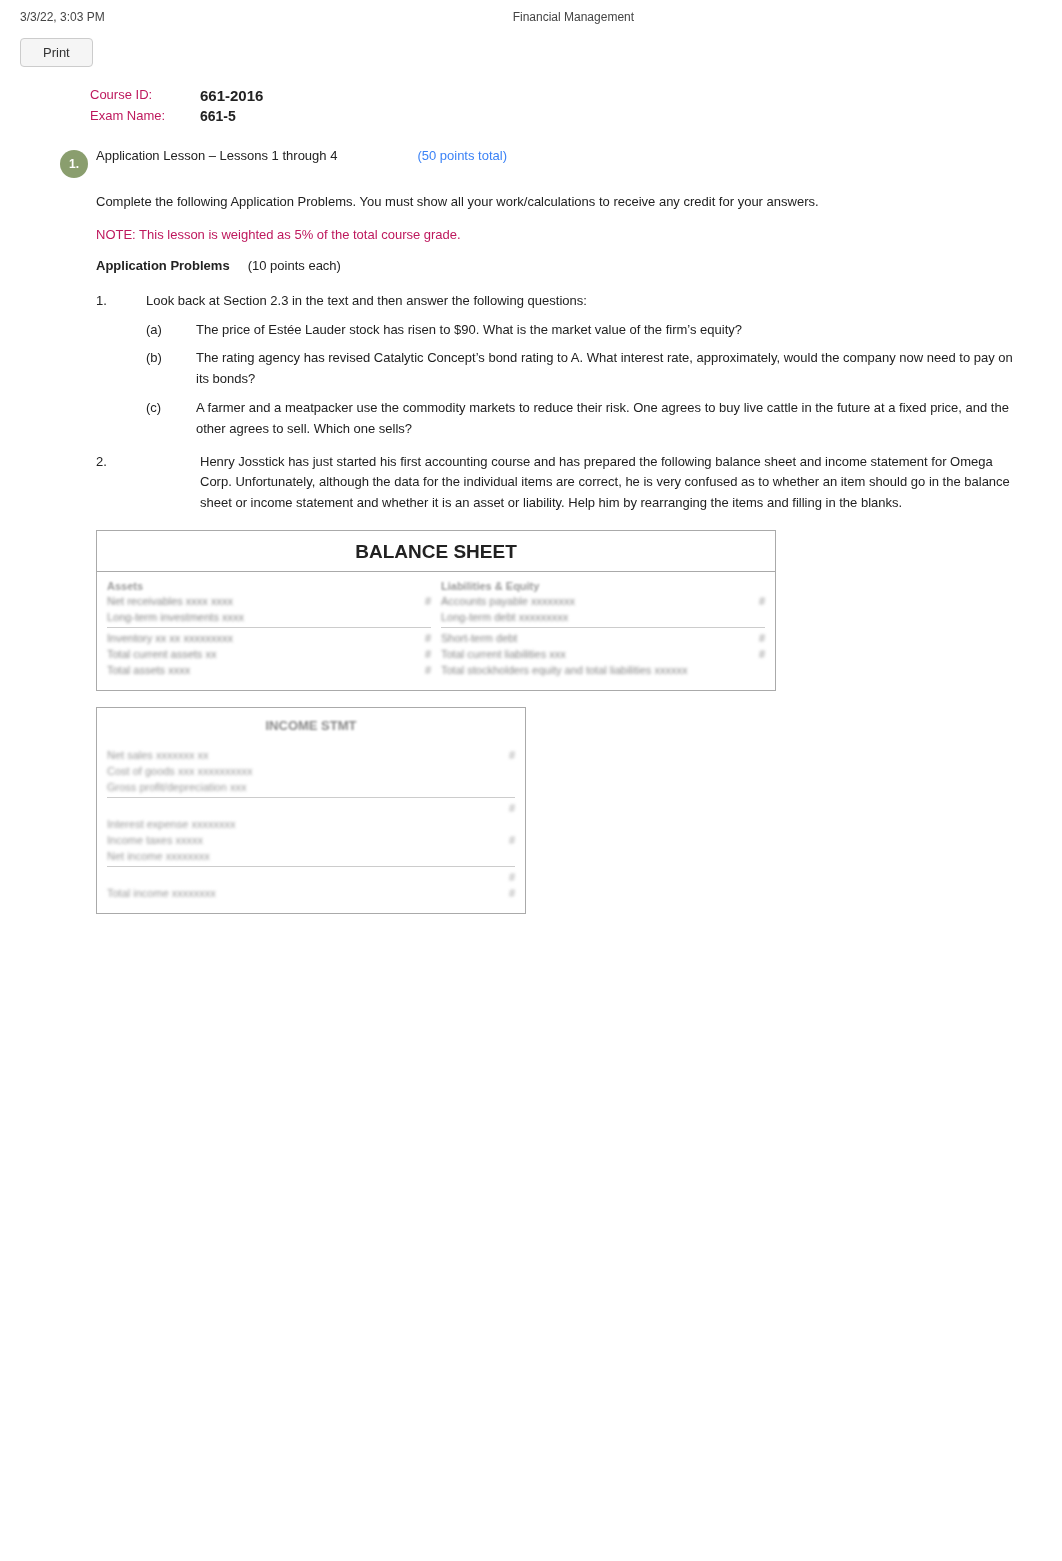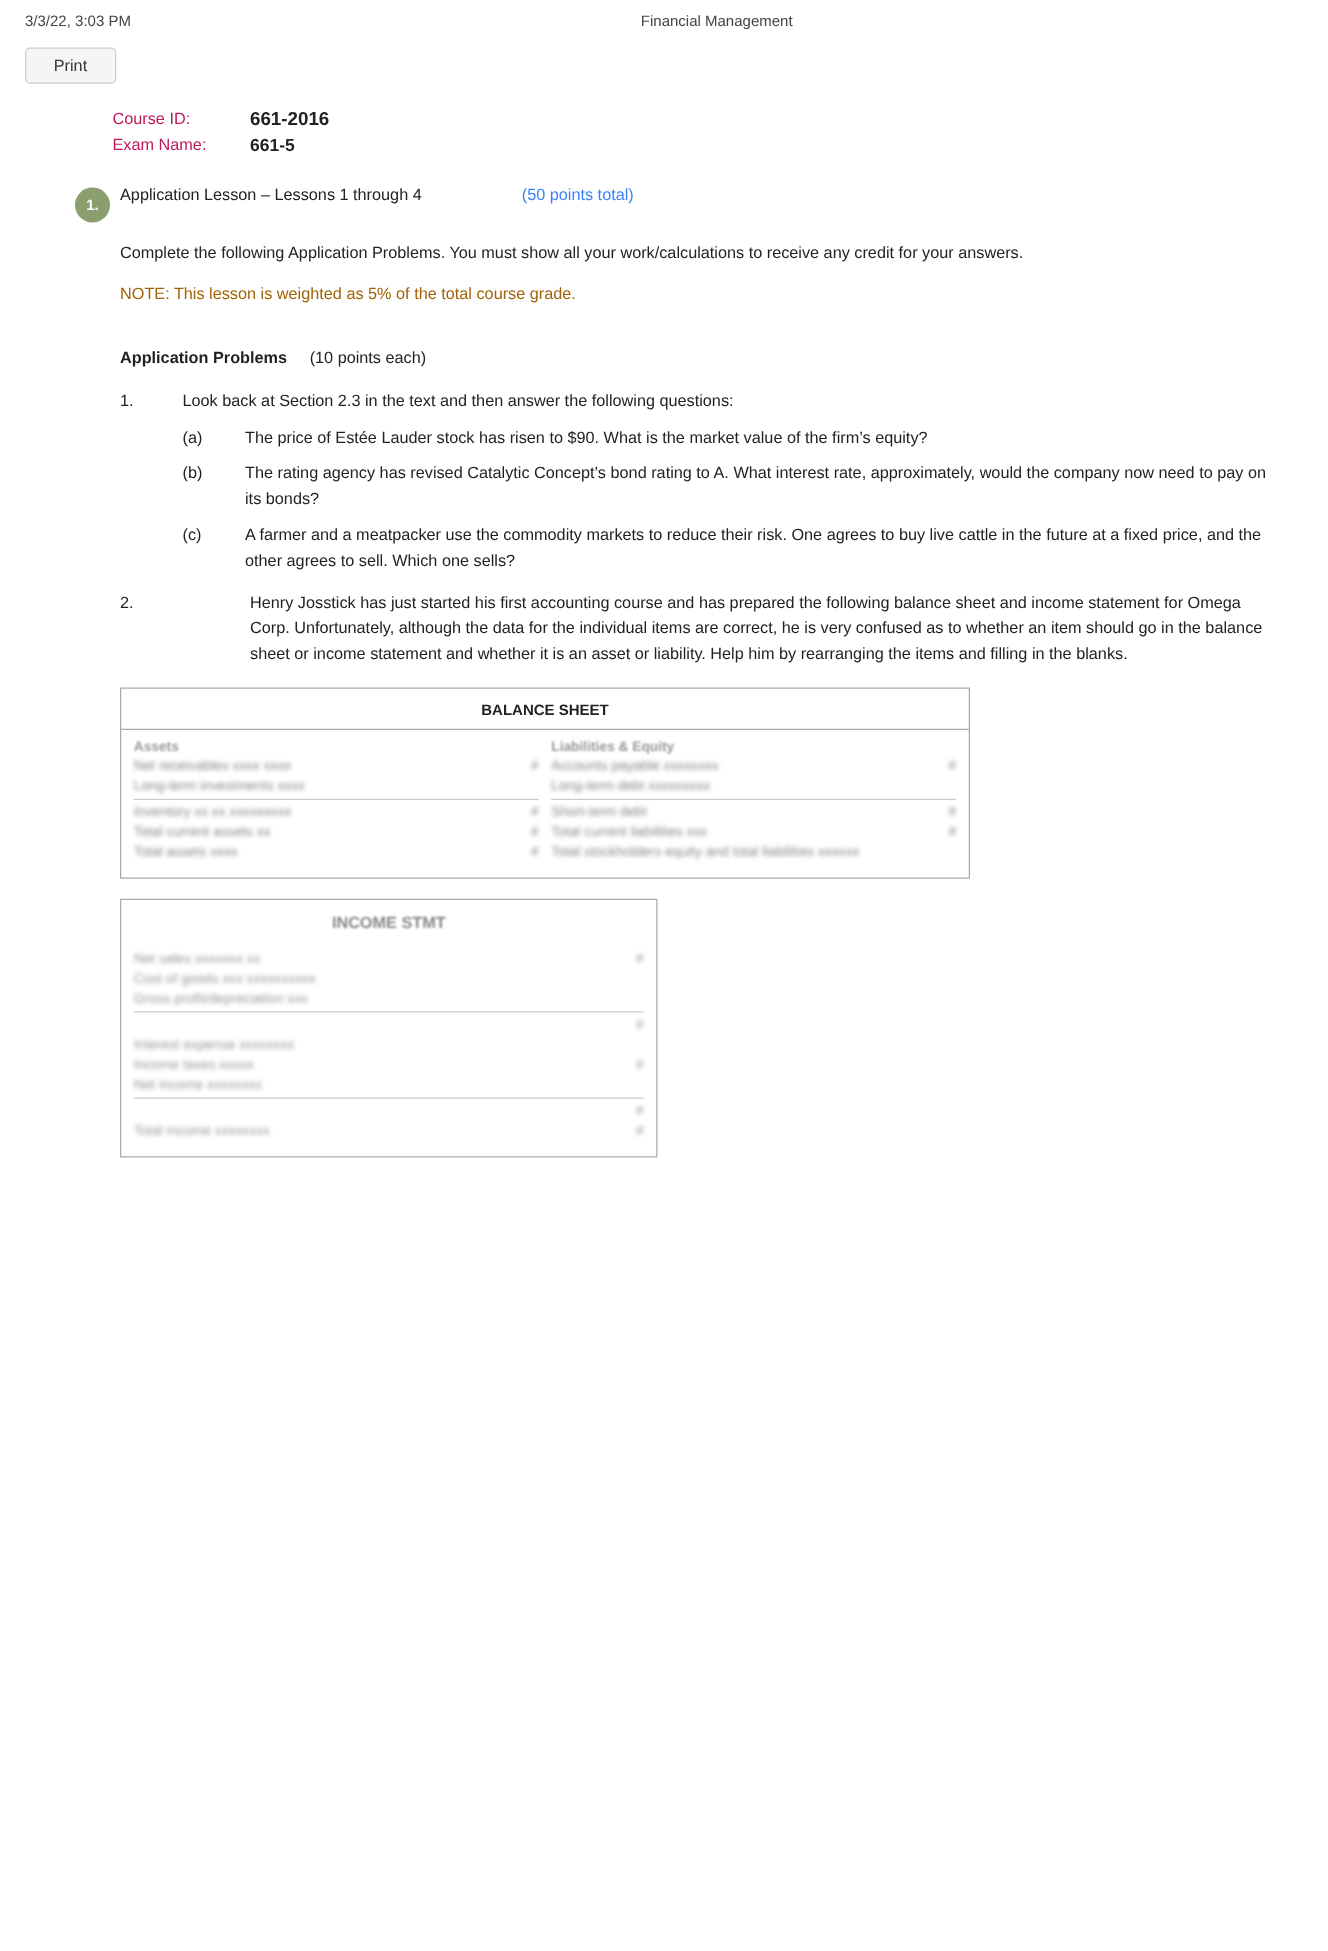--- a/index.html
+++ b/index.html
@@ -112,22 +112,22 @@
       margin: 0 0 14px 0;
       padding: 0 0 0 36px;
       font-size: 13px;
       line-height: 1.6;
       color: #222;
     }
 
     .note-text {
       padding: 0 0 0 36px;
       font-size: 13px;
-      color: #a16207;
-      margin-bottom: 36px;
+      color: #be185d;
+      margin-bottom: 16px;
     }
 
     .app-problems-header {
       padding: 0 0 8px 36px;
       font-size: 13px;
       color: #222;
       margin-bottom: 10px;
     }
 
     .app-problems-label {
@@ -176,21 +176,21 @@
     .balance-sheet-container {
       margin: 16px 0 16px 36px;
       border: 1px solid #aaa;
       background: #fff;
       width: 680px;
       padding: 0;
     }
 
     .balance-sheet-title {
       text-align: center;
-      font-size: 12px;
+      font-size: 19px;
       font-weight: bold;
       padding: 10px 0 8px 0;
       color: #222;
       border-bottom: 1px solid #aaa;
     }
 
     .balance-sheet-body {
       display: flex;
       padding: 8px 10px 10px 10px;
       gap: 10px;

